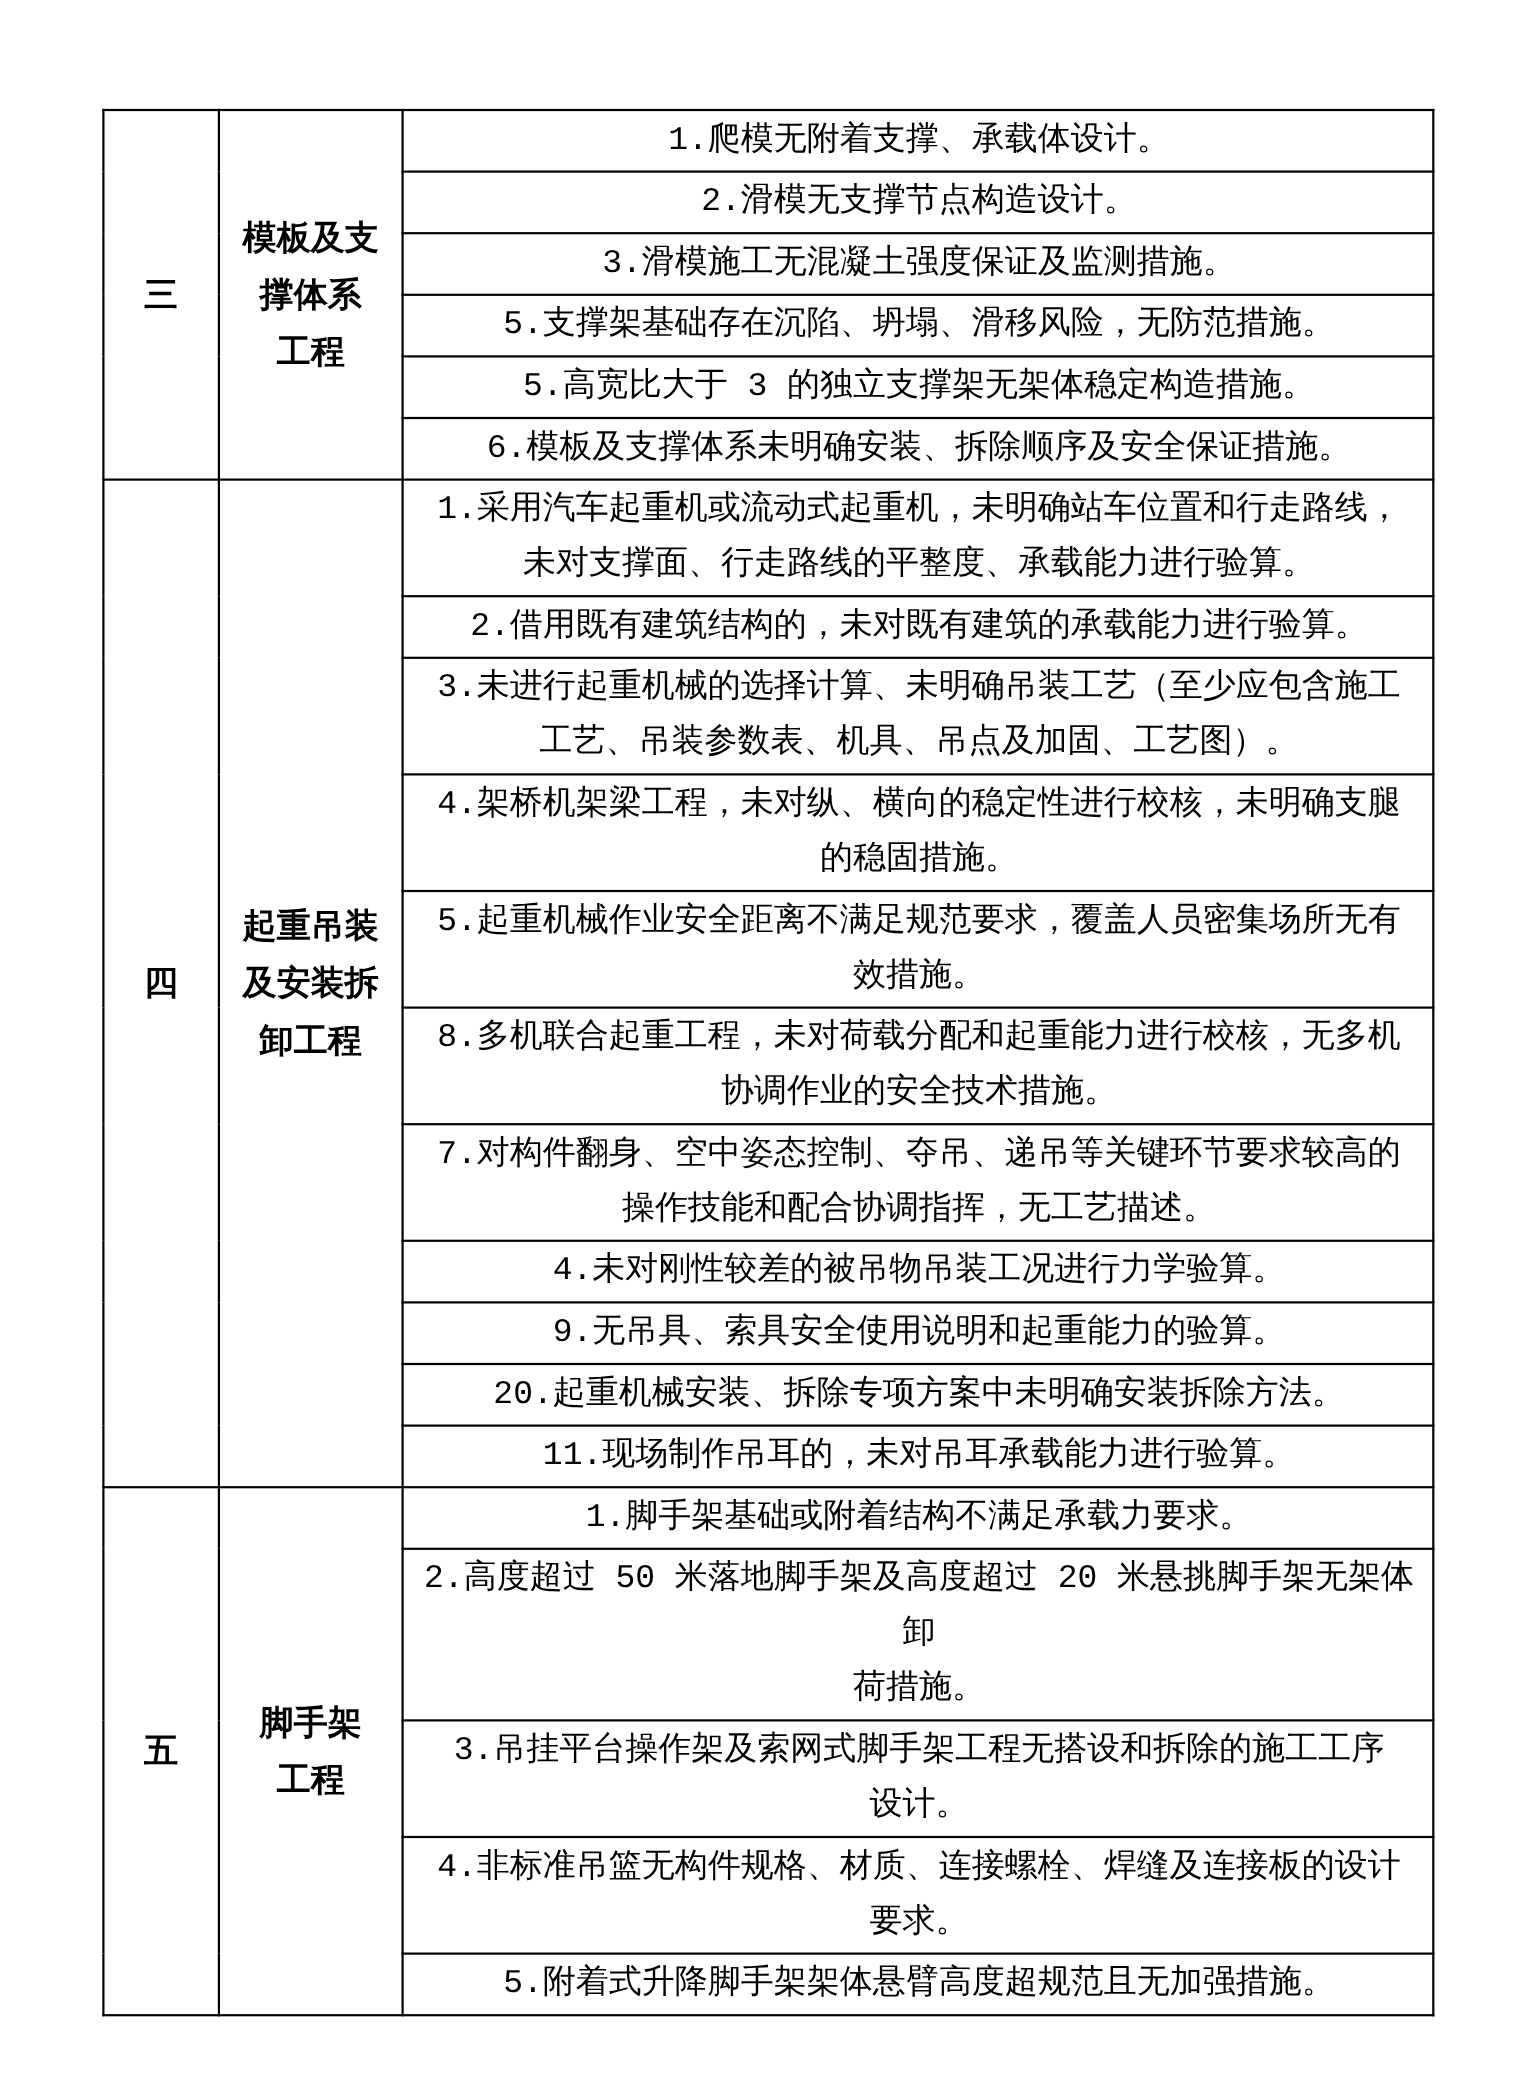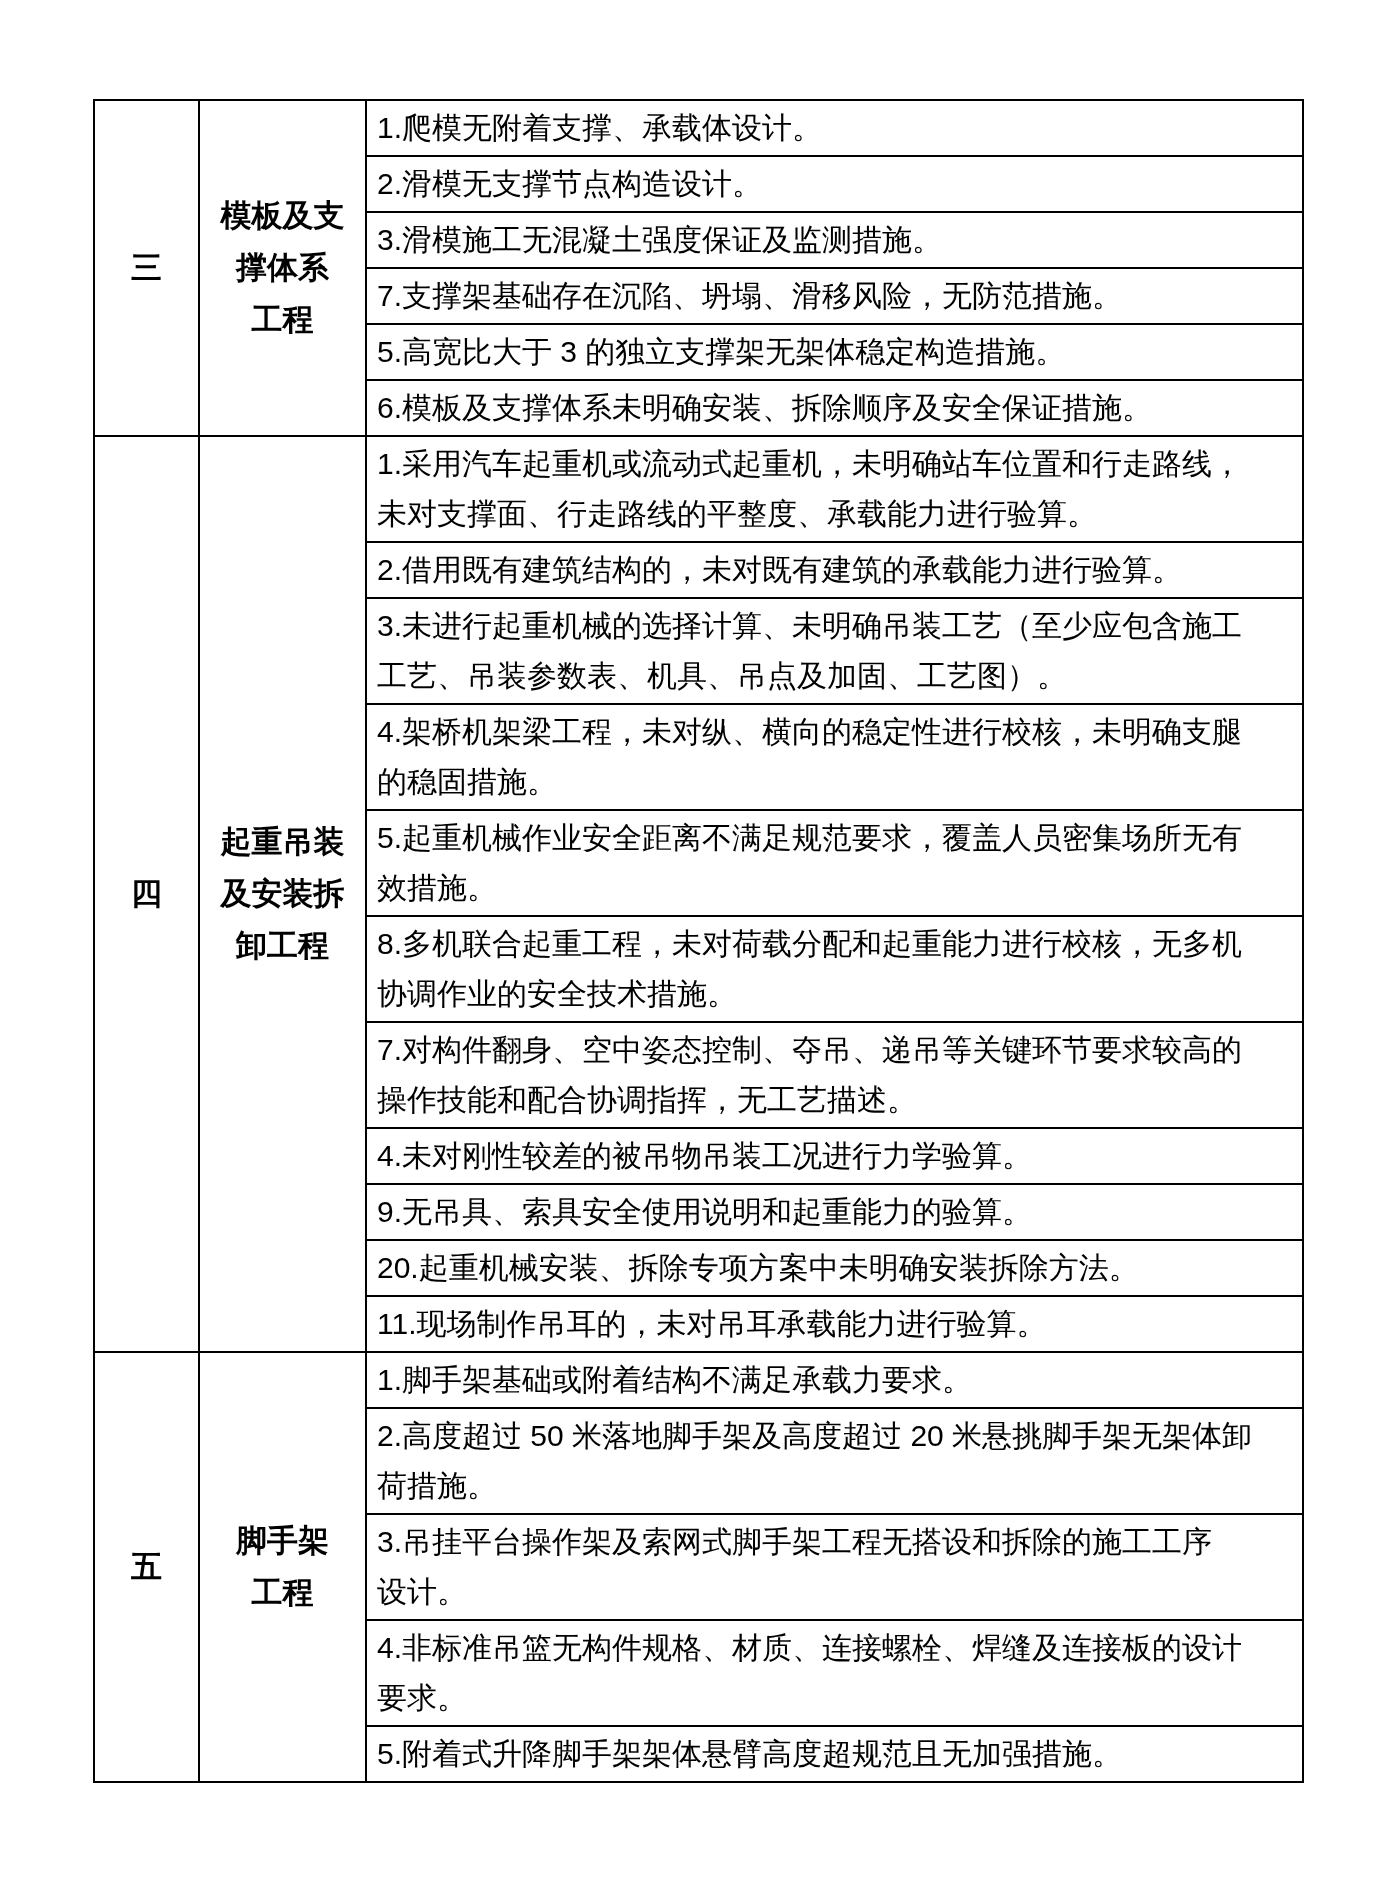--- a/index.html
+++ b/index.html
@@ -37,26 +37,26 @@
   }
   td.cat-cell {
     text-align: center;
     font-family: "Liberation Sans", sans-serif;
     font-weight: bold;
     font-size: 31px;
     line-height: 52px;
     white-space: pre-line;
   }
   td.item-cell {
-    font-family: Liberation Sans, sans-serif;
+    font-family: Liberation Mono, monospace;
     font-size: 30px;
     line-height: 50px;
     padding: 2px 8px 2px 10px;
     white-space: pre-line;
-    text-align: left;
+    text-align: center;
   }
 </style>
 </head>
 <body>
 
 <div class="page">
   <table class="hazard-table">
     <colgroup>
       <col style="width:105px">
       <col style="width:167px">
@@ -71,21 +71,21 @@
 工程</td>
         <td class="item-cell">1.爬模无附着支撑、承载体设计。</td>
       </tr>
       <tr>
         <td class="item-cell">2.滑模无支撑节点构造设计。</td>
       </tr>
       <tr>
         <td class="item-cell">3.滑模施工无混凝土强度保证及监测措施。</td>
       </tr>
       <tr>
-        <td class="item-cell">7.支撑架基础存在沉陷、坍塌、滑移风险，无防范措施。</td>
+        <td class="item-cell">5.支撑架基础存在沉陷、坍塌、滑移风险，无防范措施。</td>
       </tr>
       <tr>
         <td class="item-cell">5.高宽比大于 3 的独立支撑架无架体稳定构造措施。</td>
       </tr>
       <tr>
         <td class="item-cell">6.模板及支撑体系未明确安装、拆除顺序及安全保证措施。</td>
       </tr>
 
       <tr>
         <td class="num-cell" rowspan="11">四</td>

